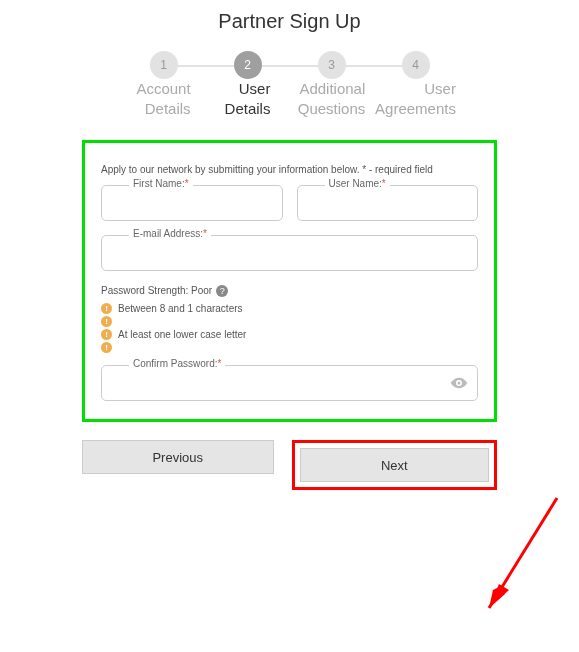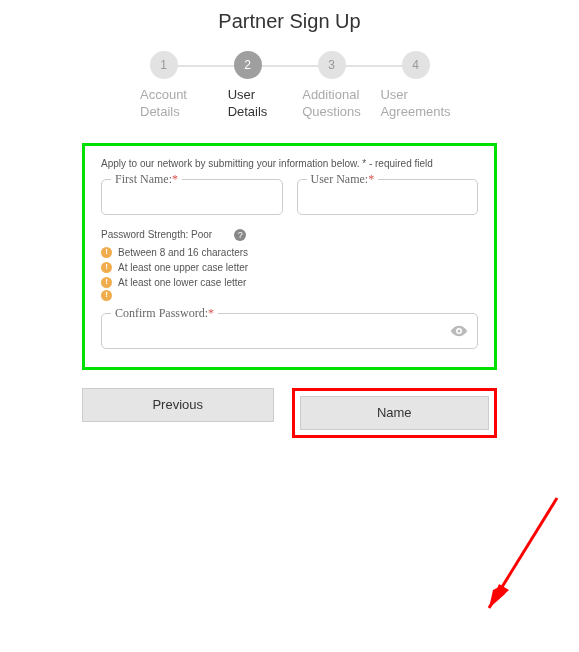--- a/index.html
+++ b/index.html
@@ -43,69 +43,67 @@
     align-items: center;
     justify-content: center;
     font-size: 12px;
     z-index: 2;
   }
   .step.active .step-circle {
     background: #9f9f9f;
     color: #fff;
   }
   .step-label {
-    font-size: 13px;
+    font-size: 15px;
     color: #aaa;
-    text-align: left;
-    margin-top: 8px;
+    text-align: right;
     line-height: 1.3;
     white-space: pre-line;
   }
   .step.active .step-label {
     color: #333;
     font-weight: 500;
   }
   .step-connector {
     position: absolute;
     top: 14px;
     left: 56px;
     width: 56px;
     height: 2px;
     background: #e2e2e2;
     z-index: 1;
   }
   
   .form-panel {
     margin: 12px 82px;
     border: 3px solid #00e000;
-    padding: 12px 16px 16px 16px;
+    padding: 21px 16px 16px 16px;
   }
   .instructions {
     font-size: 10px;
     color: #555;
     margin-bottom: 10px;
   }
   .row {
     display: flex;
     gap: 14px;
     margin-bottom: 14px;
   }
   .field {
     flex: 1;
     position: relative;
   }
   .field-label {
     position: absolute;
     top: -7px;
-    left: 10px;
+    left: 28px;
     background: #fff;
     padding: 0 4px;
-    font-size: 12px;
+    font-size: 10px;
     color: #666;
-    font-family: Liberation Serif, serif;
   }
   .req { color: #d9534f; }
   .field input {
     width: 100%;
     height: 36px;
     border: 1px solid #ccc;
     border-radius: 5px;
     padding: 0 10px;
     font-size: 13px;
     background: #fff;
@@ -117,22 +115,21 @@
     top: 50%;
     transform: translateY(-50%);
     width: 18px;
     height: 18px;
     color: #bbb;
   }
   .pw-strength {
     font-size: 10px;
     color: #555;
     display: flex;
-    align-items: center;
-    gap: 22px;
+    gap: 4px;
     margin-bottom: 4px;
   }
   .help-icon {
     width: 12px;
     height: 12px;
     border-radius: 50%;
     background: #888;
     color: #fff;
     font-size: 9px;
     display: inline-flex;
@@ -241,34 +238,41 @@
     </div>
     <div class="field">
       <span class="field-label">
         <span>User Name:</span><span class="req">*</span>
       </span>
       <input type="text" style="">
     </div>
   </div>
 
 
+  <div class="row">
+    <div class="field">
+      <span class="field-label">
+        <span>E-mail Address:</span><span class="req">*</span>
+      </span>
+      <input type="text" style="">
+    </div>
+  </div>
 
 
   <div class="pw-strength">
     <span>Password Strength: Poor</span>
     <span class="help-icon">?</span>
   </div>
   <ul class="pw-rules">
     <li>
         <span class="warn-icon">!</span>
-        <span>Between 8 and 16 characters</span>
+        <span>Between 8 and 1 characters</span>
       </li>
     <li>
         <span class="warn-icon">!</span>
-        <span>At least one upper case letter</span>
       </li>
     <li>
         <span class="warn-icon">!</span>
         <span>At least one lower case letter</span>
       </li>
     <li>
         <span class="warn-icon">!</span>
       </li>
   </ul>
 
@@ -281,21 +285,21 @@
       <svg class="eye-icon" viewBox="0 0 24 24" fill="currentColor">
         <path d="M12 5c-7 0-11 7-11 7s4 7 11 7 11-7 11-7-4-7-11-7zm0 11a4 4 0 110-8 4 4 0 010 8zm0-6a2 2 0 100 4 2 2 0 000-4z"></path>
       </svg>
     </div>
   </div>
 </div>
 
 <div class="button-row">
   <button class="btn">Previous</button>
   <div class="next-highlight">
-    <button class="btn">Name</button>
+    <button class="btn">Next</button>
   </div>
 </div>
 
 <svg class="arrow-svg" viewBox="0 0 100 140">
   <line x1="88" y1="8" x2="20" y2="118" stroke="#ff0000" stroke-width="3"></line>
   <polygon points="20,118 36,104 28,100" fill="#ff0000"></polygon>
   <polygon points="20,118 32,96 24,100" fill="#ff0000"></polygon>
   <path d="M20 118 L40 100 L30 94 Z" fill="#ff0000"></path>
 </svg>
 

